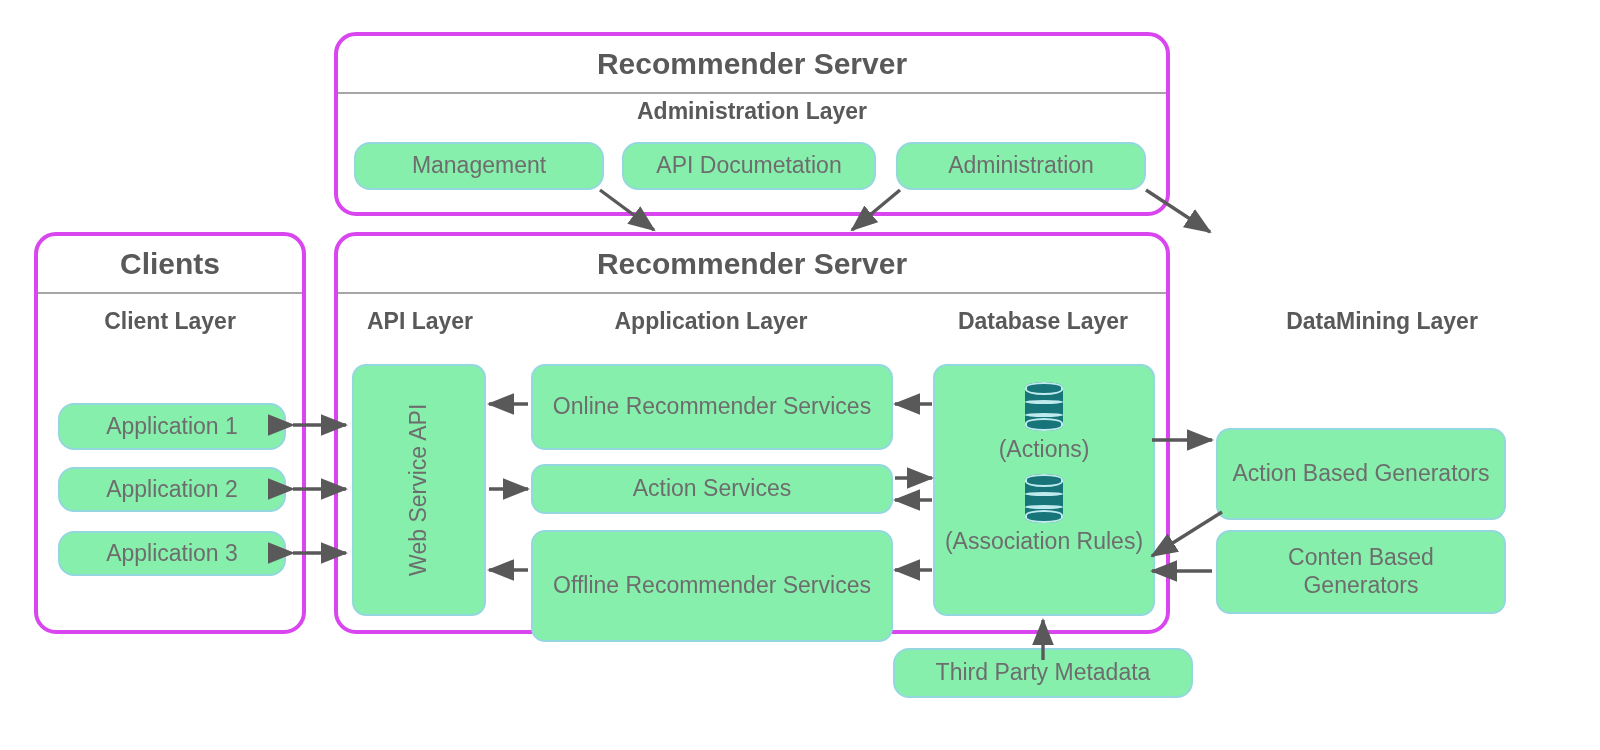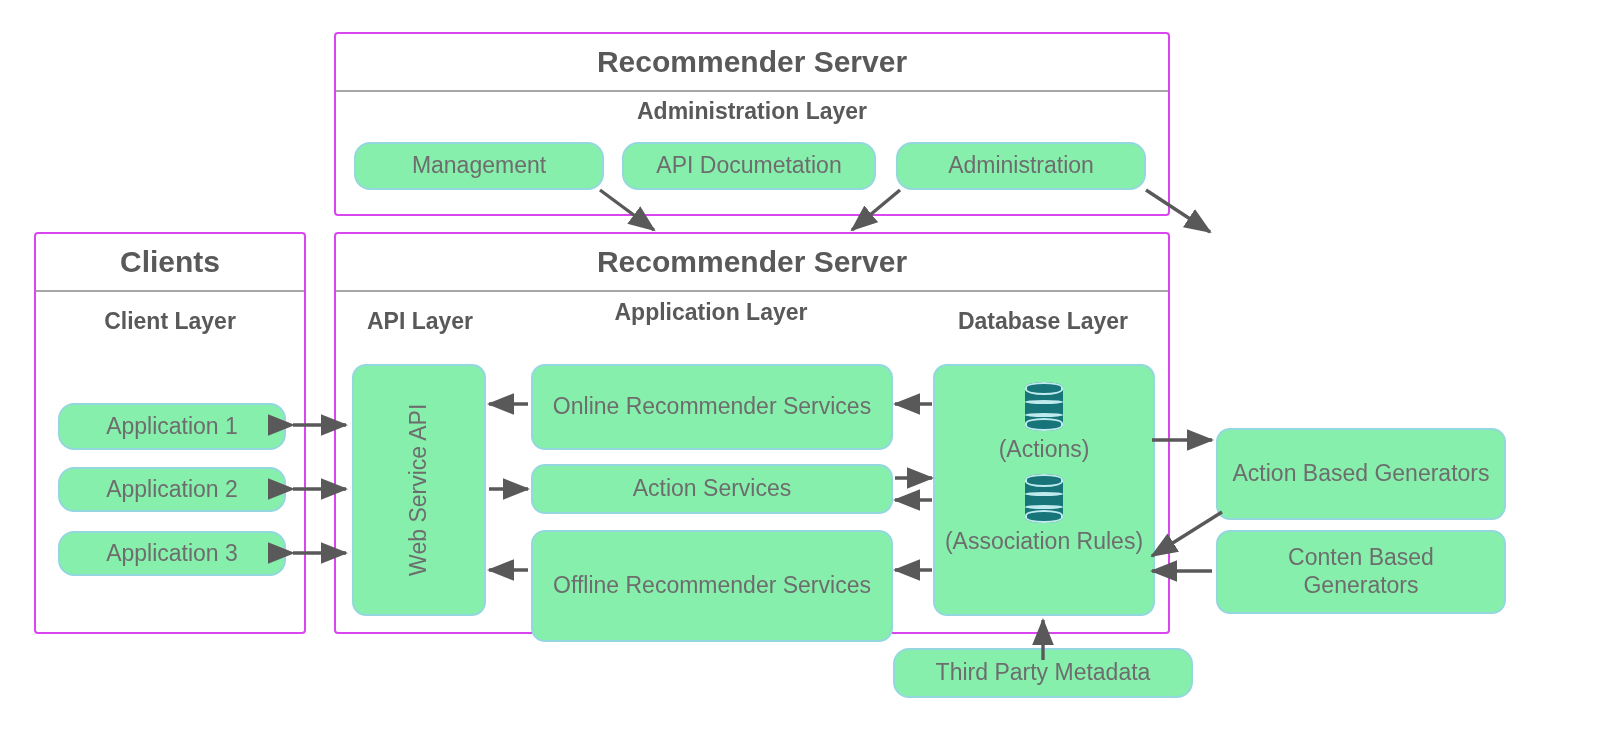--- a/index.html
+++ b/index.html
@@ -7,22 +7,22 @@
     width:1600px;height:750px;position:relative;overflow:hidden;
     font-family:"Liberation Sans", sans-serif;
     color:#595959;
   }
   #stage{position:absolute;inset:0;width:1600px;height:750px;}
 
   
   .panel{
     position:absolute;
     background:#ffffff;
-    border:2px solid #d946ef;
-    border-radius:4px;
+    border:4px solid #d946ef;
+    border-radius:22px;
     box-sizing:border-box;
     z-index:2;
   }
   .panel-title{
     position:absolute;left:0;right:0;top:0;
     height:56px;line-height:56px;
     text-align:center;
     font-size:30px;font-weight:bold;color:#595959;
     border-bottom:2px solid #a6a6a6;
     white-space:nowrap;
@@ -152,21 +152,21 @@
     <span>Application 2</span>
   </div>
   <div class="node pill" style="left:58px;top:531px;width:228px;height:45px;">
     <span>Application 3</span>
   </div>
 
   <div class="panel" style="left:334px;top:232px;width:836px;height:402px;">
     <div class="panel-title">Recommender Server</div>
   </div>
   <div class="layer-label" style="left:352px;top:308px;width:136px;">API Layer</div>
-  <div class="layer-label" style="left:530px;top:299px;width:362px;">Application Layer</div>
+  <div class="layer-label" style="left:530px;top:308px;width:362px;">Application Layer</div>
   <div class="layer-label" style="left:932px;top:308px;width:222px;">Database Layer</div>
 
   <div class="node" style="left:352px;top:364px;width:134px;height:252px;">
     <span class="vtext">Web Service API</span>
   </div>
 
   <div class="node" style="left:531px;top:364px;width:362px;height:86px;padding:0 16px;">
     <span>Online Recommender Services</span>
   </div>
   <div class="node" style="left:531px;top:464px;width:362px;height:50px;padding:0 16px;">
@@ -192,20 +192,21 @@
         <div class="body"></div>
         <div class="seg" style="top:0;"></div>
         <div class="line" style="top:18px;"></div>
         <div class="line" style="top:31px;"></div>
         <div class="seg" style="top:36px;"></div>
       </div>
       <div class="dblabel">(Association Rules)</div>
     </div>
   </div>
 
+  <div class="layer-label" style="left:1198px;top:308px;width:368px;">DataMining Layer</div>
 
   <div class="node" style="left:1216px;top:428px;width:290px;height:92px;padding:0 14px;">
     <span>Action Based Generators</span>
   </div>
   <div class="node" style="left:1216px;top:530px;width:290px;height:84px;padding:16px 14px;">
     <span>Conten Based Generators</span>
   </div>
 
   <div class="node pill" style="left:893px;top:648px;width:300px;height:50px;">
     <span>Third Party Metadata</span>

